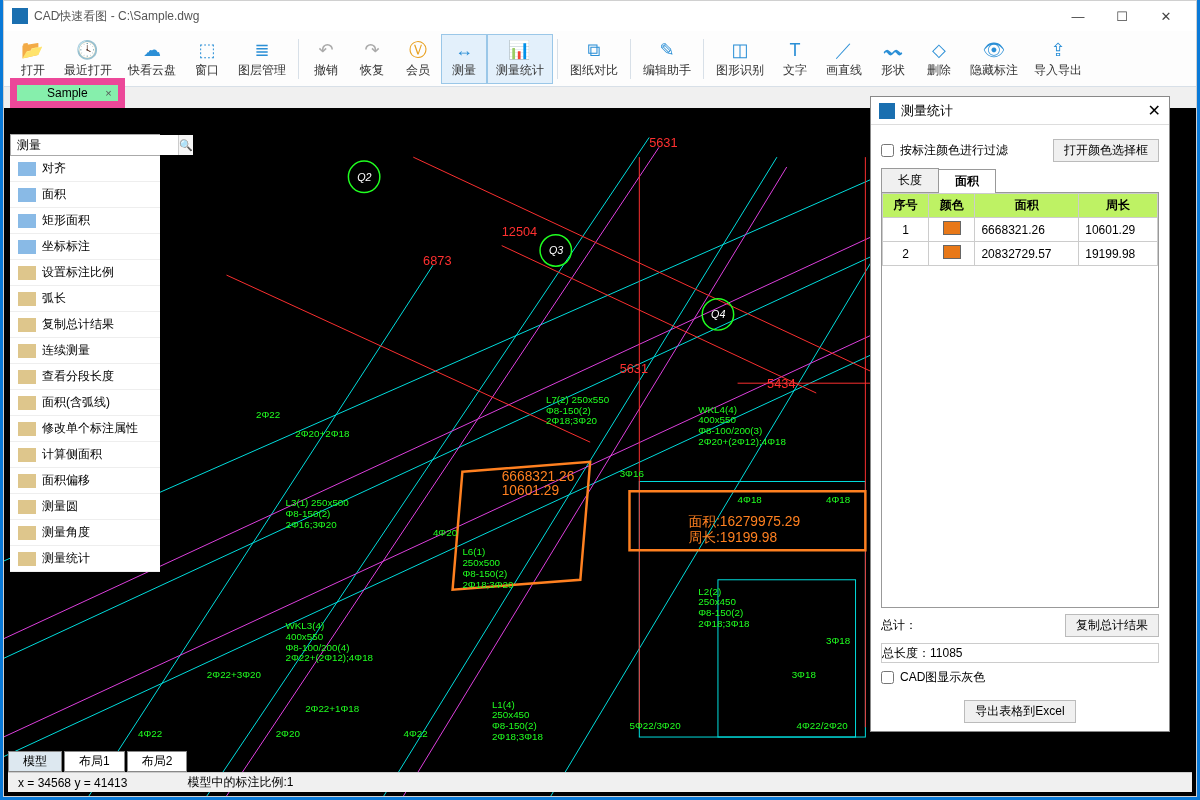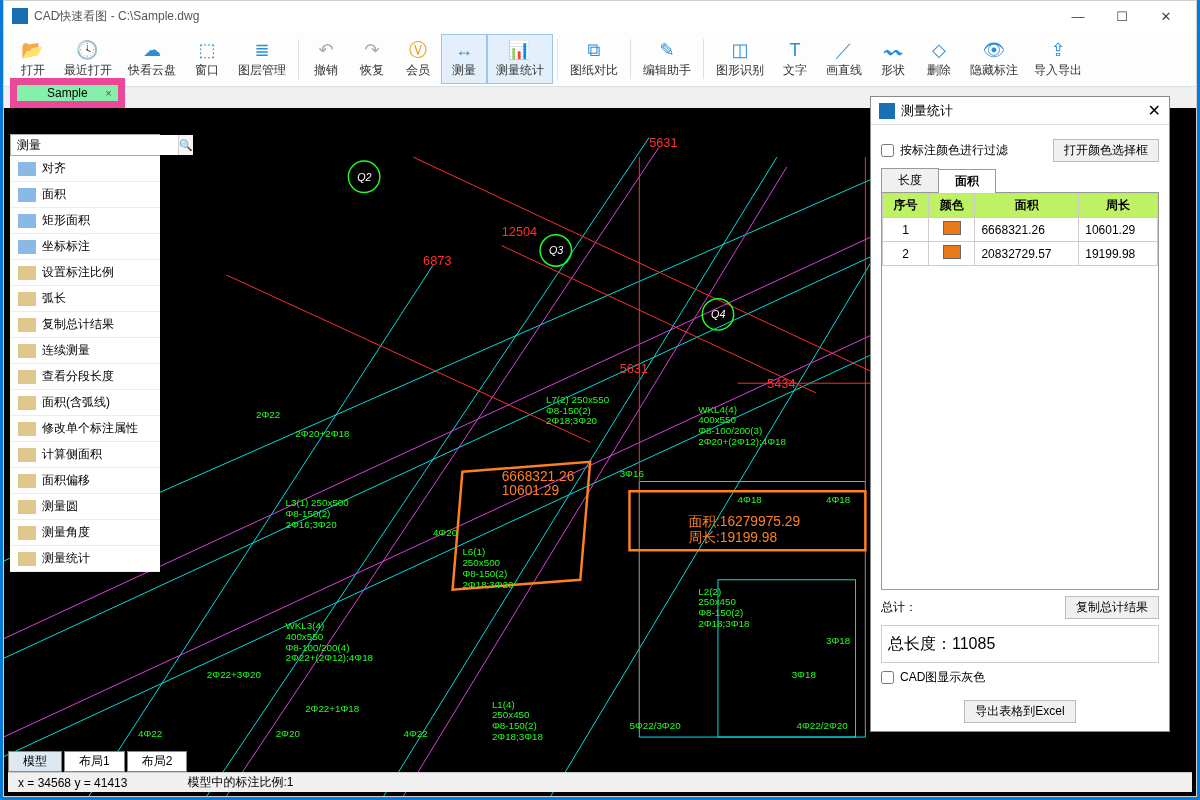--- a/index.html
+++ b/index.html
@@ -44,21 +44,21 @@
 .check-row { display: flex; align-items: center; gap: 6px; margin: 6px 0; }
 .data-tabs { display: flex; border-bottom: 1px solid #999; }
 .data-tab { padding: 3px 16px; border: 1px solid #999; border-bottom: none; background: #f0f0f0; font-size: 12px; cursor: pointer; margin-right: -1px; }
 .data-tab.active { background: #fff; font-weight: bold; position: relative; top: 1px; }
 .data-table { border: 1px solid #999; border-top: none; flex: 1; overflow: auto; }
 .data-table table { width: 100%; border-collapse: collapse; font-size: 12px; }
 .data-table th, .data-table td { border: 1px solid #ccc; padding: 3px 6px; text-align: center; }
 .data-table th { background: #bef264; font-weight: bold; }
 .color-sw { width: 18px; height: 14px; background: #e87818; border: 1px solid #666; display: inline-block; }
 .total-row { display: flex; justify-content: space-between; align-items: center; margin: 6px 0; }
-.total-box { border: 1px solid #ccc; padding: 6px; font-size: 16px; line-height: 1.5; }
+.total-box { border: 1px solid #ccc; font-size: 12px; line-height: 1.5; }
 .export-row { text-align: center; margin-top: 8px; }
 
 svg.drawing { width: 100%; height: 100%; }
 </style>
 </head>
 <body>
 
 <div class="window">
 
   <div class="titlebar">

